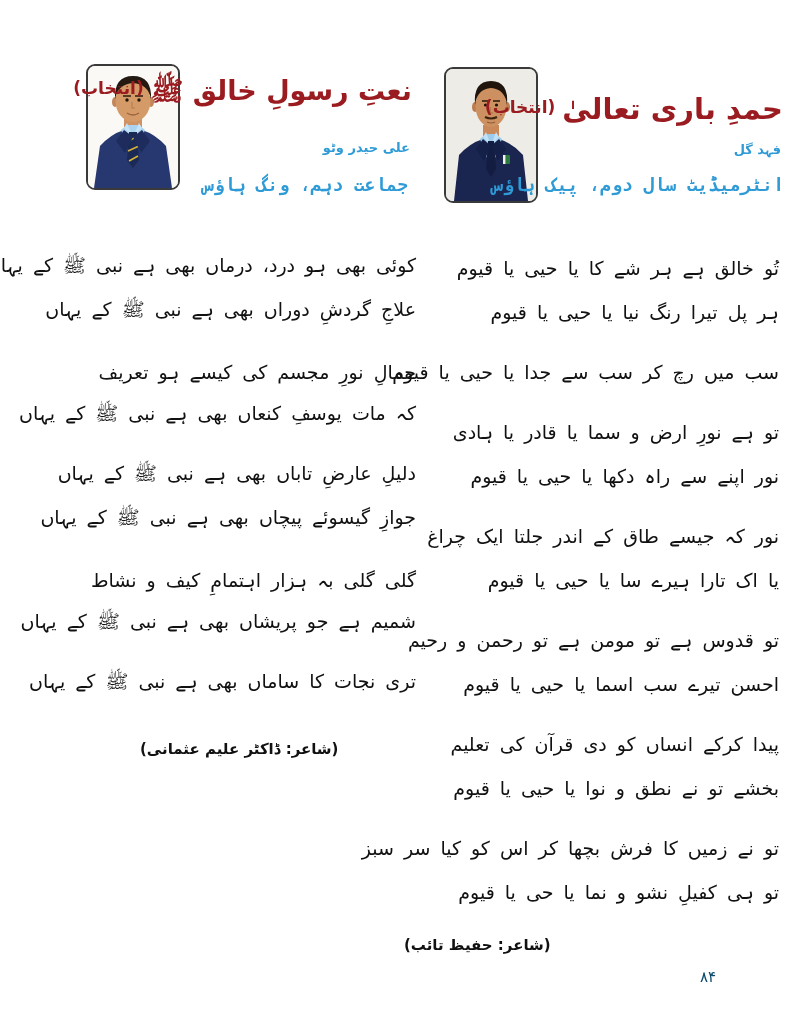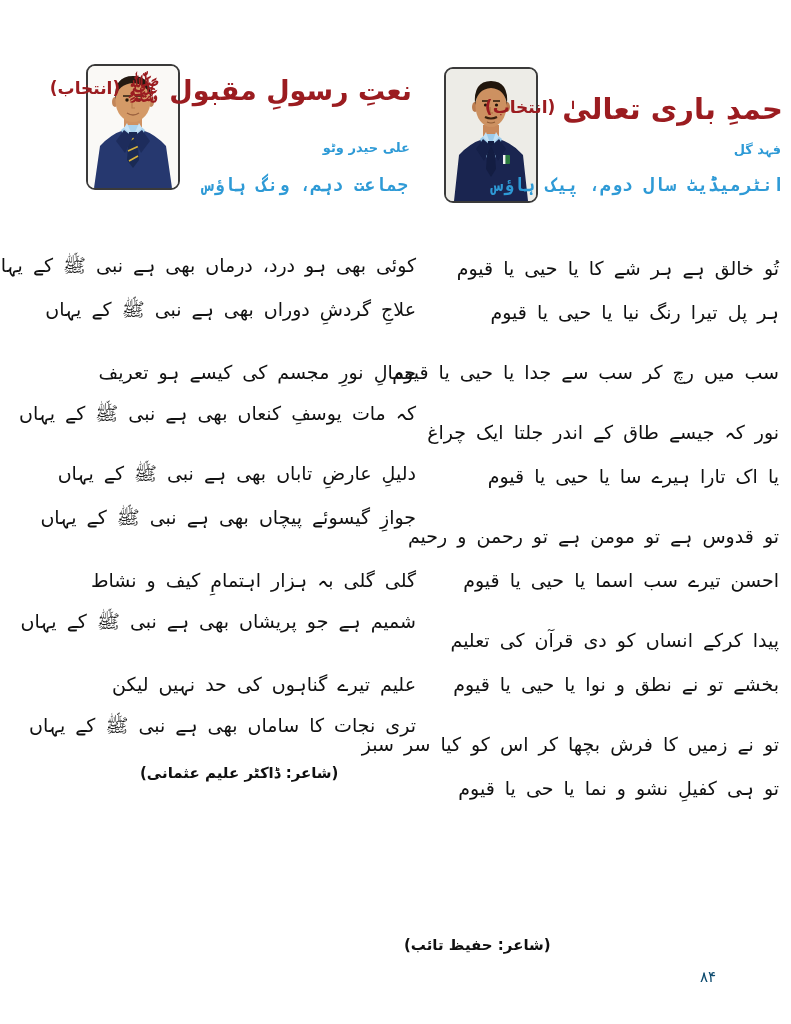--- a/index.html
+++ b/index.html
@@ -85,32 +85,36 @@
       <line x1="35" y1="30" x2="43" y2="30" stroke="#2a1c10" stroke-width="1.6"></line>
       <line x1="47" y1="30" x2="55" y2="30" stroke="#2a1c10" stroke-width="1.6"></line>
       <circle cx="39" cy="34" r="1.7" fill="#241709"></circle>
       <circle cx="51" cy="34" r="1.7" fill="#241709"></circle>
       <path d="M44 36 L44 42 L47 42" stroke="#b97f4f" stroke-width="1.2" fill="none"></path>
       <path d="M39 47 Q45 51 51 47" stroke="#9c6240" stroke-width="1.5" fill="none"></path>
     </svg>
   </div>
 
   <div class="title" style="top:74px; right:379px;">
-    <span class="main" style="font-size:27px;">نعتِ رسولِ مقبول ﷺ</span><span class="annot">(انتخاب)</span>
+    <span class="main" style="font-size:27px;">نعتِ رسولِ خالق ﷺ</span><span class="annot">(انتخاب)</span>
   </div>
   <div class="author" style="top:140px; right:381px;">علی حیدر وٹو</div>
   <div class="classinfo" style="top:174px; right:383px;">جماعت دہم، ونگ ہاؤس</div>
 
   <div class="poem" style="top:246px; right:12px; width:340px;">
     <div class="couplet">
       <div class="vline">تُو خالق ہے ہر شے کا یا حیی یا قیوم</div>
       <div class="vline">ہر پل تیرا رنگ نیا یا حیی یا قیوم</div>
     </div>
     <div class="couplet">
       <div class="vline">سب میں رچ کر سب سے جدا یا حیی یا قیوم</div>
+    </div>
+    <div class="couplet">
+      <div class="vline">تو ہے نورِ ارض و سما یا قادر یا ہادی</div>
+      <div class="vline">نور اپنے سے راہ دکھا یا حیی یا قیوم</div>
     </div>
     <div class="couplet">
       <div class="vline">نور کہ جیسے طاق کے اندر جلتا ایک چراغ</div>
       <div class="vline">یا اک تارا ہیرے سا یا حیی یا قیوم</div>
     </div>
     <div class="couplet">
       <div class="vline">تو قدوس ہے تو مومن ہے تو رحمن و رحیم</div>
       <div class="vline">احسن تیرے سب اسما یا حیی یا قیوم</div>
     </div>
     <div class="couplet">
@@ -134,22 +138,21 @@
     </div>
     <div class="couplet">
       <div class="vline">دلیلِ عارضِ تاباں بھی ہے نبی ﷺ کے یہاں</div>
       <div class="vline">جوازِ گیسوئے پیچاں بھی ہے نبی ﷺ کے یہاں</div>
     </div>
     <div class="couplet">
       <div class="vline">گلی گلی بہ ہزار اہتمامِ کیف و نشاط</div>
       <div class="vline">شمیم ہے جو پریشاں بھی ہے نبی ﷺ کے یہاں</div>
     </div>
     <div class="couplet">
-      <div class="vline">علیم تیرے گناہوں کی حد نہیں لیکن</div>
       <div class="vline">تری نجات کا ساماں بھی ہے نبی ﷺ کے یہاں</div>
     </div>
   </div>
 
-  <div class="attrib" style="top:764px; left:140px;">(شاعر: ڈاکٹر علیم عثمانی)</div>
+  <div class="attrib" style="top:740px; left:140px;">(شاعر: ڈاکٹر علیم عثمانی)</div>
   <div class="attrib" style="top:936px; left:404px;">(شاعر: حفیظ تائب)</div>
   <div class="pagenum" style="top:968px; left:700px;">۸۴</div>
 
 </div>
 
 </body></html>

